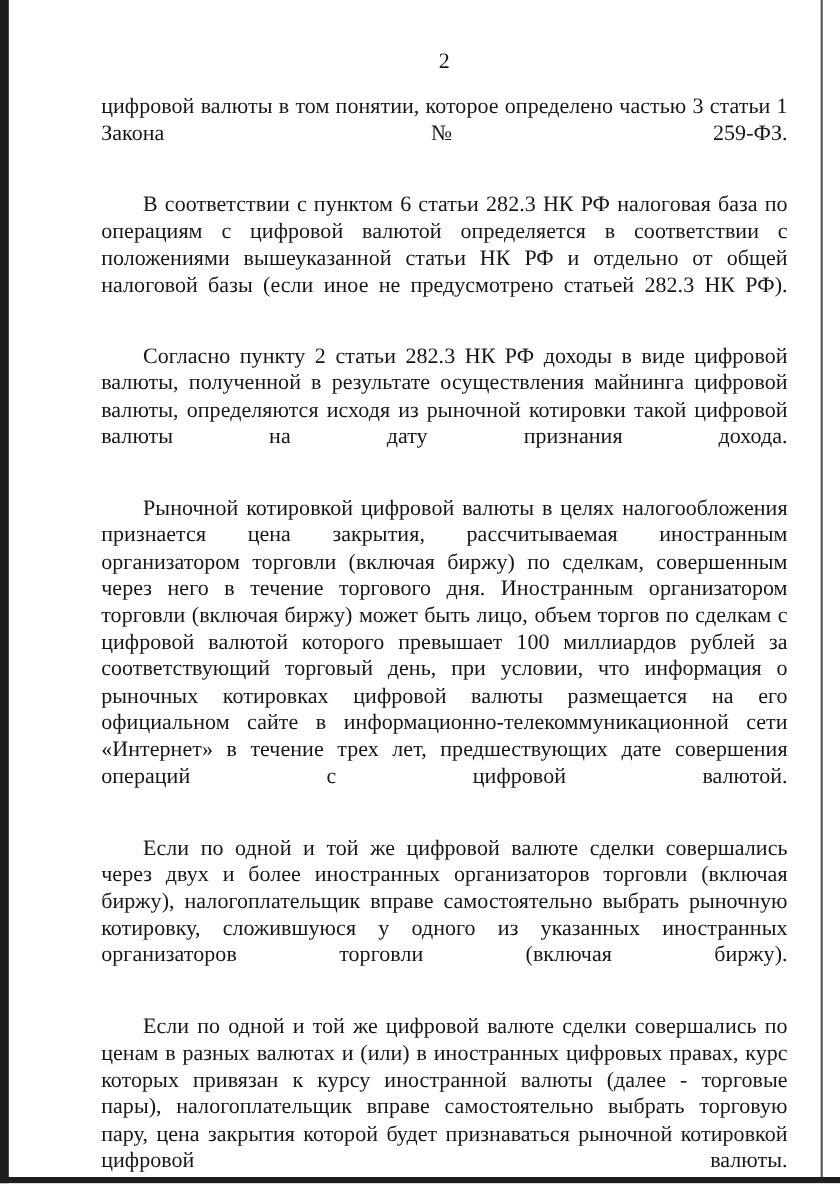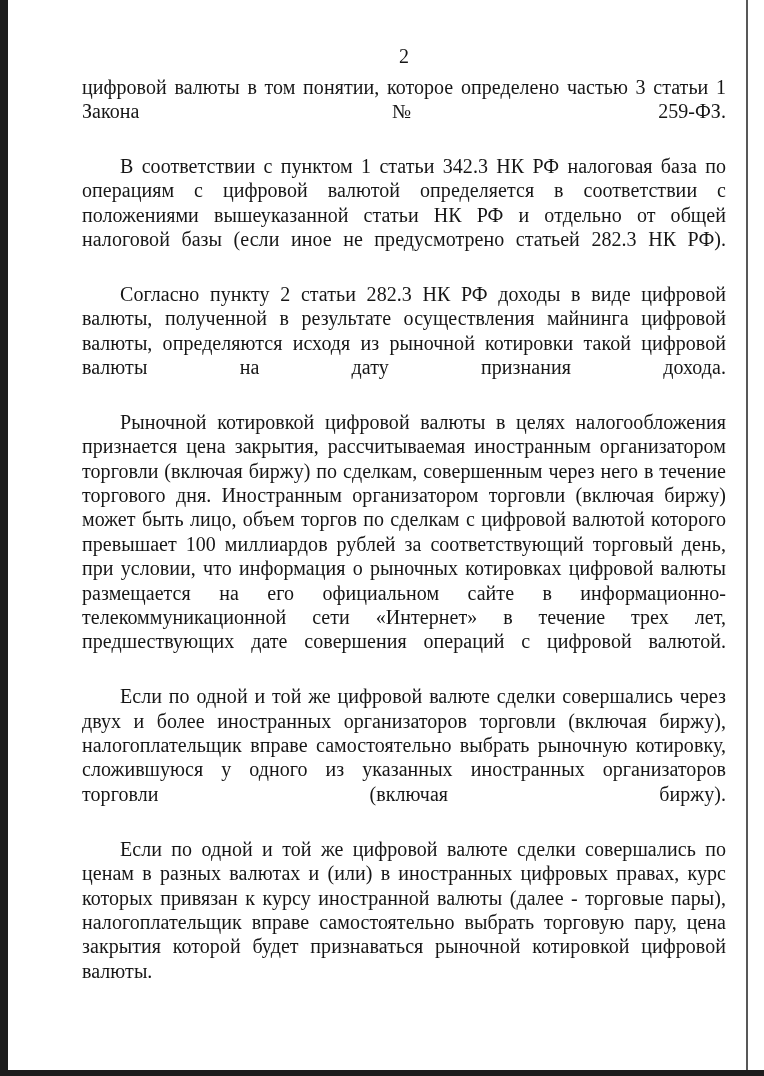--- a/index.html
+++ b/index.html
@@ -60,21 +60,21 @@
     margin-top: 44px;
     margin-bottom: 0;
     letter-spacing: 0.2px;
   }
 
   .body-text {
     margin-top: 3px;
   }
 
   p.para {
-    margin: 6px;
+    margin: 16px;
     font-size: 20px;
     line-height: 24.4px;
     text-align: justify;
     text-indent: 38px;
     letter-spacing: 0.05px;
     word-spacing: 0.2px;
     -webkit-hyphens: none;
     hyphens: none;
   }
 
@@ -97,21 +97,21 @@
   <div class="scan-edge-left"></div>
   <div class="scan-edge-right"></div>
   <div class="scan-edge-bottom"></div>
 
   <div class="content">
 
     <div class="page-number">2</div>
 
     <div class="body-text">
       <p class="para no-indent">цифровой валюты в том понятии, которое определено частью 3 статьи 1 Закона №259-ФЗ.</p>
-      <p class="para">В соответствии с пунктом 1 статьи 342.3 НК РФ налоговая база по операциям с цифровой валютой определяется в соответствии с положениями вышеуказанной статьи НК РФ и отдельно от общей налоговой базы (если иное не предусмотрено статьей 282.3 НК РФ).</p>
+      <p class="para">В соответствии с пунктом 6 статьи 282.3 НК РФ налоговая база по операциям с цифровой валютой определяется в соответствии с положениями вышеуказанной статьи НК РФ и отдельно от общей налоговой базы (если иное не предусмотрено статьей 282.3 НК РФ).</p>
       <p class="para">Согласно пункту 2 статьи 282.3 НК РФ доходы в виде цифровой валюты, полученной в результате осуществления майнинга цифровой валюты, определяются исходя из рыночной котировки такой цифровой валюты на дату признания дохода.</p>
       <p class="para">Рыночной котировкой цифровой валюты в целях налогообложения признается цена закрытия, рассчитываемая иностранным организатором торговли (включая биржу) по сделкам, совершенным через него в течение торгового дня. Иностранным организатором торговли (включая биржу) может быть лицо, объем торгов по сделкам с цифровой валютой которого превышает 100 миллиардов рублей за соответствующий торговый день, при условии, что информация о рыночных котировках цифровой валюты размещается на его официальном сайте в информационно-телекоммуникационной сети «Интернет» в течение трех лет, предшествующих дате совершения операций с цифровой валютой.</p>
       <p class="para">Если по одной и той же цифровой валюте сделки совершались через двух и более иностранных организаторов торговли (включая биржу), налогоплательщик вправе самостоятельно выбрать рыночную котировку, сложившуюся у одного из указанных иностранных организаторов торговли (включая биржу).</p>
       <p class="para">Если по одной и той же цифровой валюте сделки совершались по ценам в разных валютах и (или) в иностранных цифровых правах, курс которых привязан к курсу иностранной валюты (далее - торговые пары), налогоплательщик вправе самостоятельно выбрать торговую пару, цена закрытия которой будет признаваться рыночной котировкой цифровой валюты.</p>
 
     </div>
 
   </div>
 </div>
 

